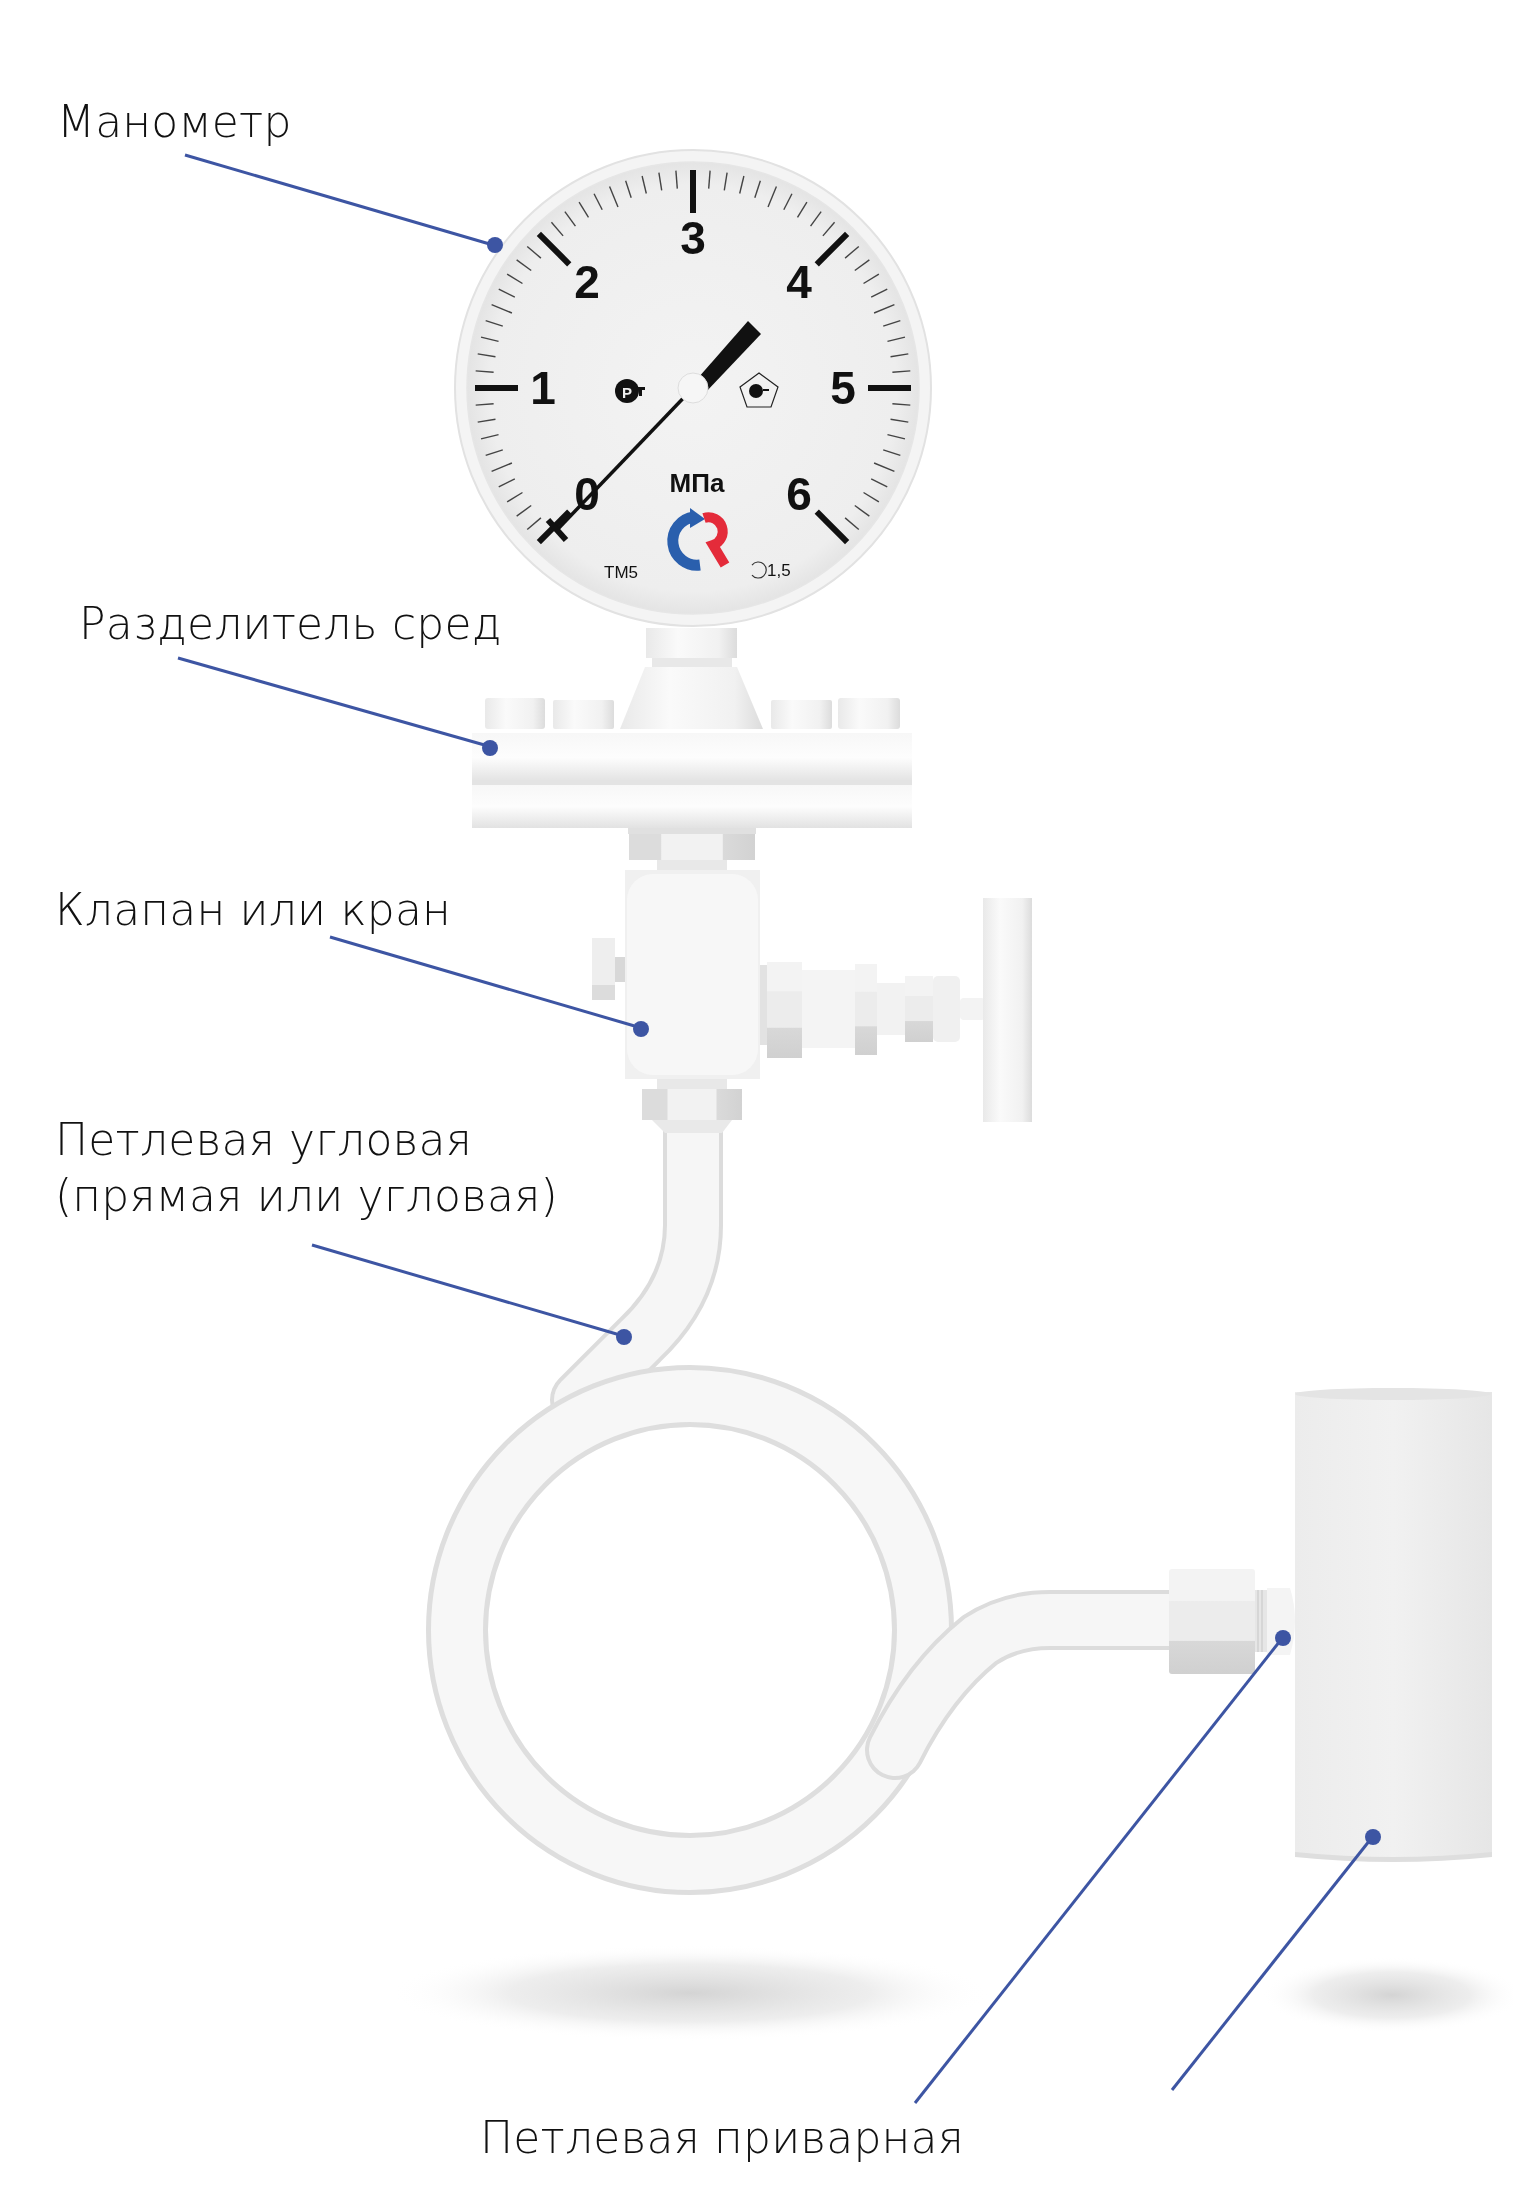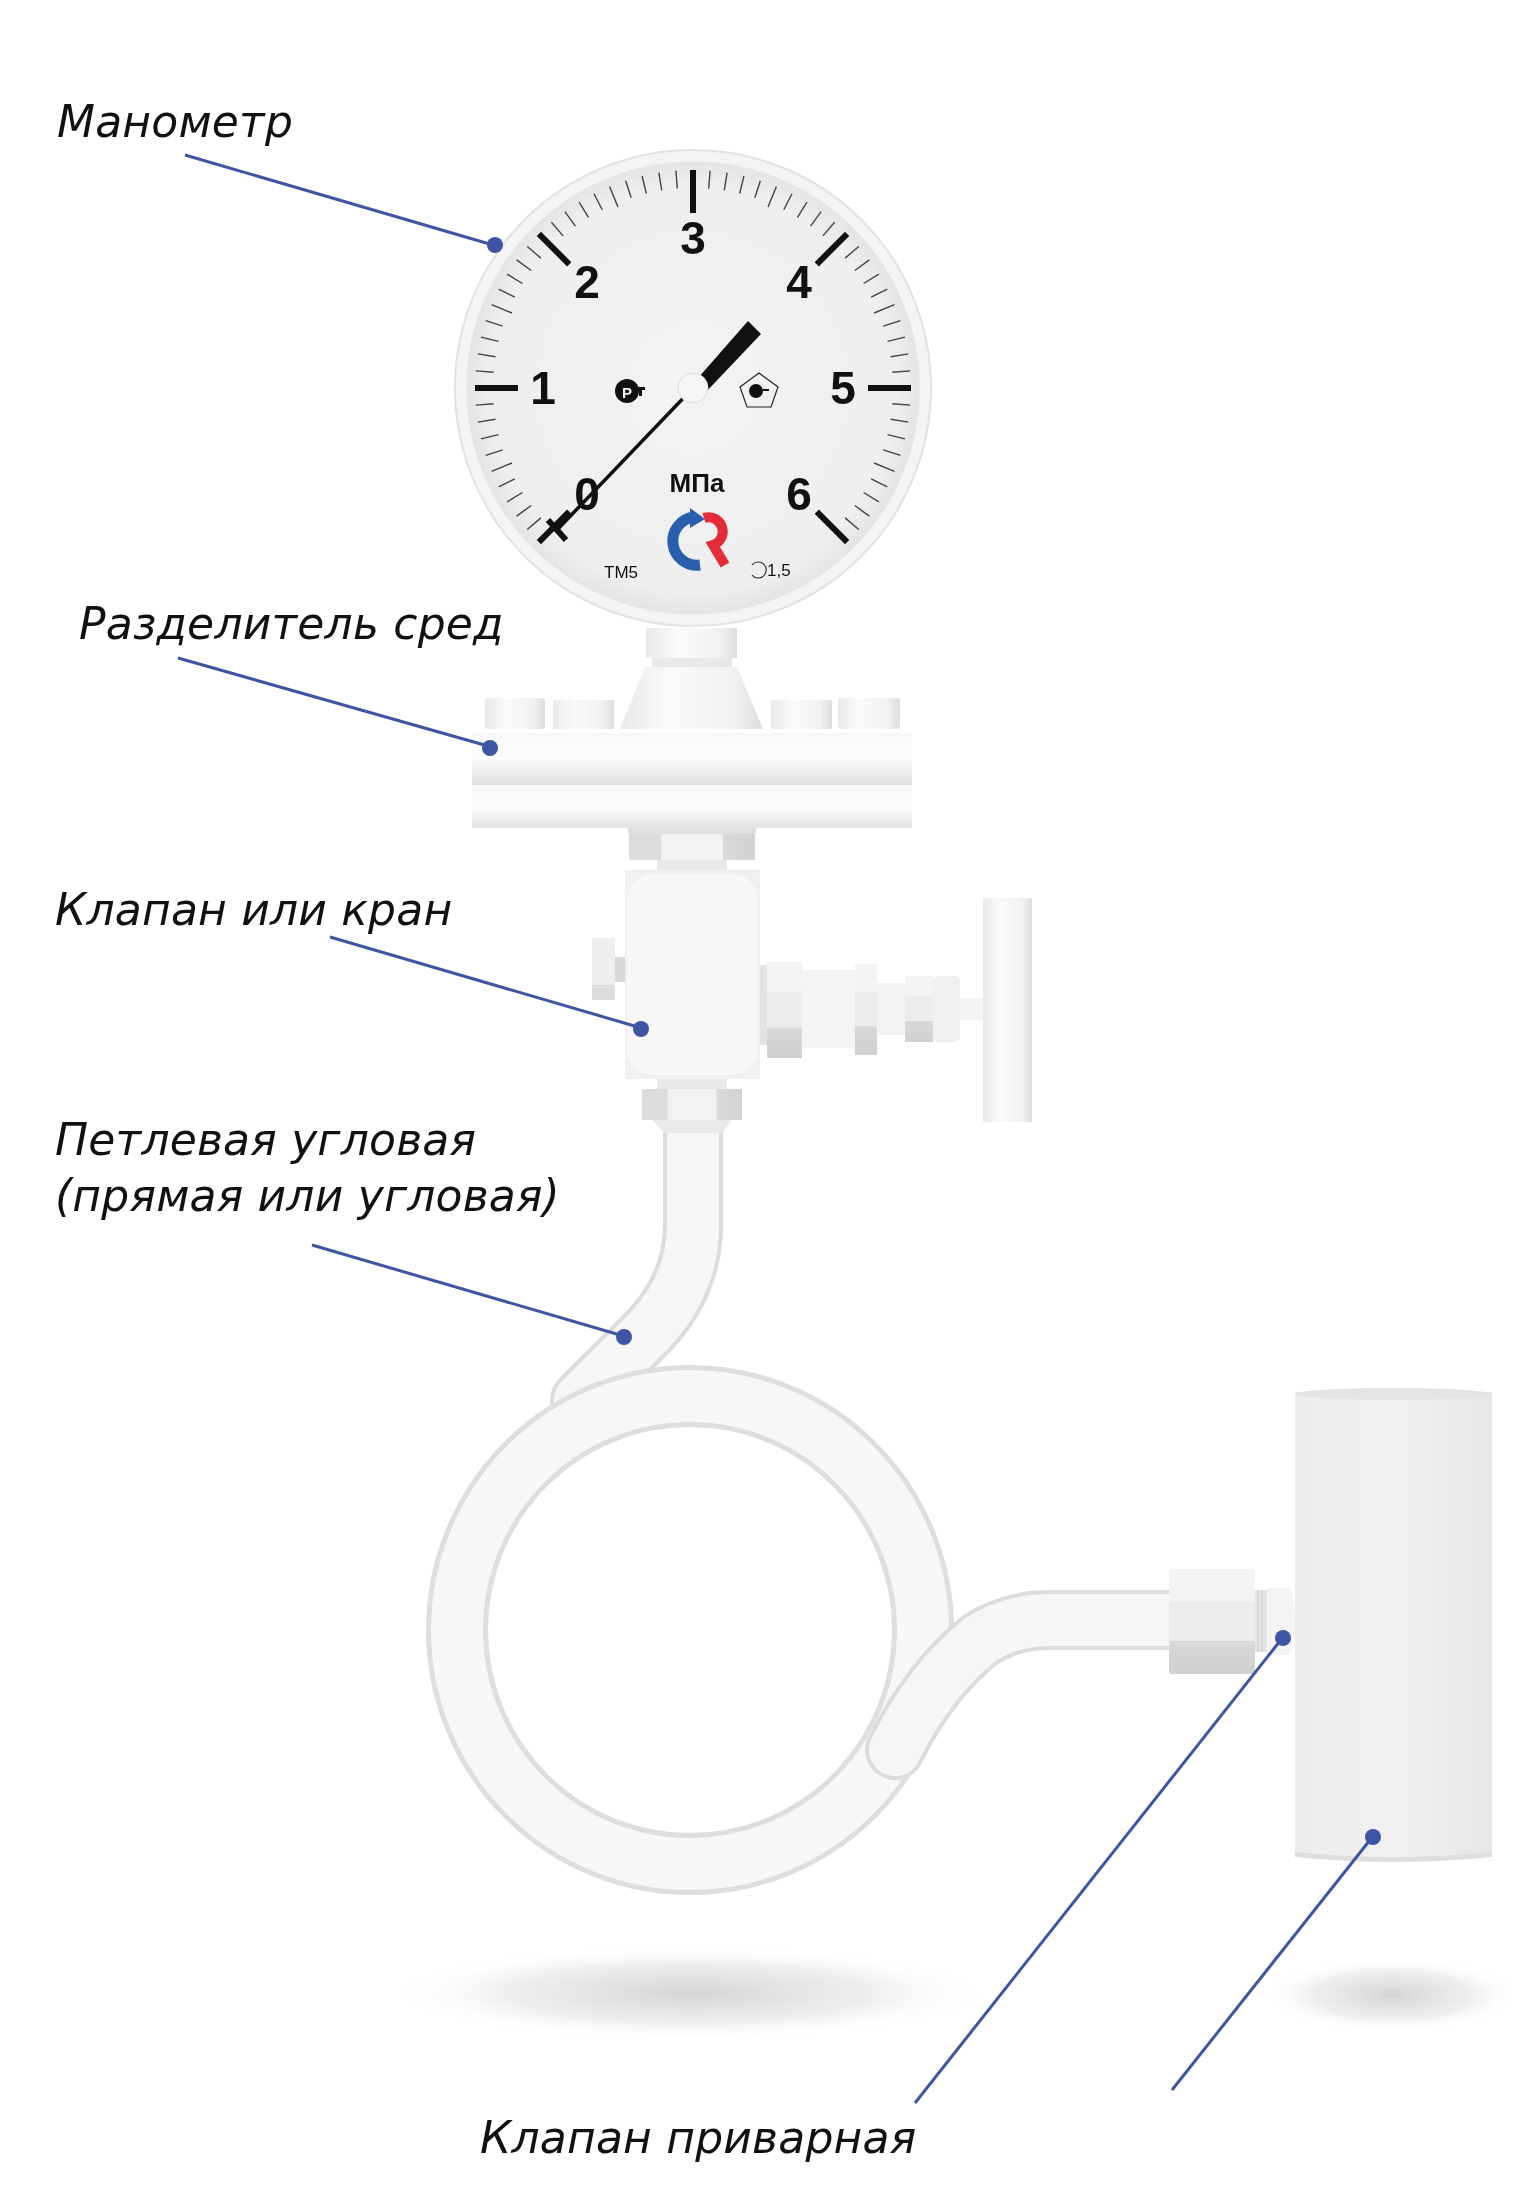--- a/index.html
+++ b/index.html
@@ -1,18 +1,18 @@
 <!DOCTYPE html>
 <html><head>
 <meta charset="utf-8">
 <style>
   html, body { margin:0; padding:0; background:#ffffff; }
   #canvas { position:relative; width:1513px; height:2193px; overflow:hidden; background:#ffffff; font-family:"DejaVu Sans","Liberation Sans",sans-serif; }
   #art { position:absolute; left:0; top:0; width:1513px; height:2193px; }
-  .label { position:absolute; color:#111111; font-size:44px; line-height:60px; white-space:nowrap; font-weight:300; letter-spacing:0.2px;font-style:italic; }
+  .label { position:absolute; color:#111111; font-size:44px; line-height:60px; white-space:nowrap; font-weight:300; letter-spacing:0.2px; }
   .label .line { display:block; }
   .dial-num { font-family:"Liberation Sans",sans-serif; font-weight:bold; font-size:46px; fill:#111; text-anchor:middle; }
   .dial-small { font-family:"Liberation Sans",sans-serif; font-size:17px; fill:#111; }
   .dial-unit { font-family:"Liberation Sans",sans-serif; font-weight:bold; font-size:26px; fill:#111; text-anchor:middle; }
 </style>
 </head>
 <body>
 
 <div id="canvas">
 
@@ -274,16 +274,16 @@
   <span class="line">Разделитель сред</span>
 </div>
 <div class="label" style="left:55px; top:880px;text-align:center;">
   <span class="line">Клапан или кран</span>
 </div>
 <div class="label" style="left:55px; top:1110px;">
   <span class="line">Петлевая угловая</span>
   <span class="line" style="margin-top:-4px;">(прямая или угловая)</span>
 </div>
 <div class="label" style="left:480px; top:2108px;">
-  <span class="line">Клапан приварная</span>
+  <span class="line">Петлевая приварная</span>
 </div>
 
 </div>
 
 </body></html>

